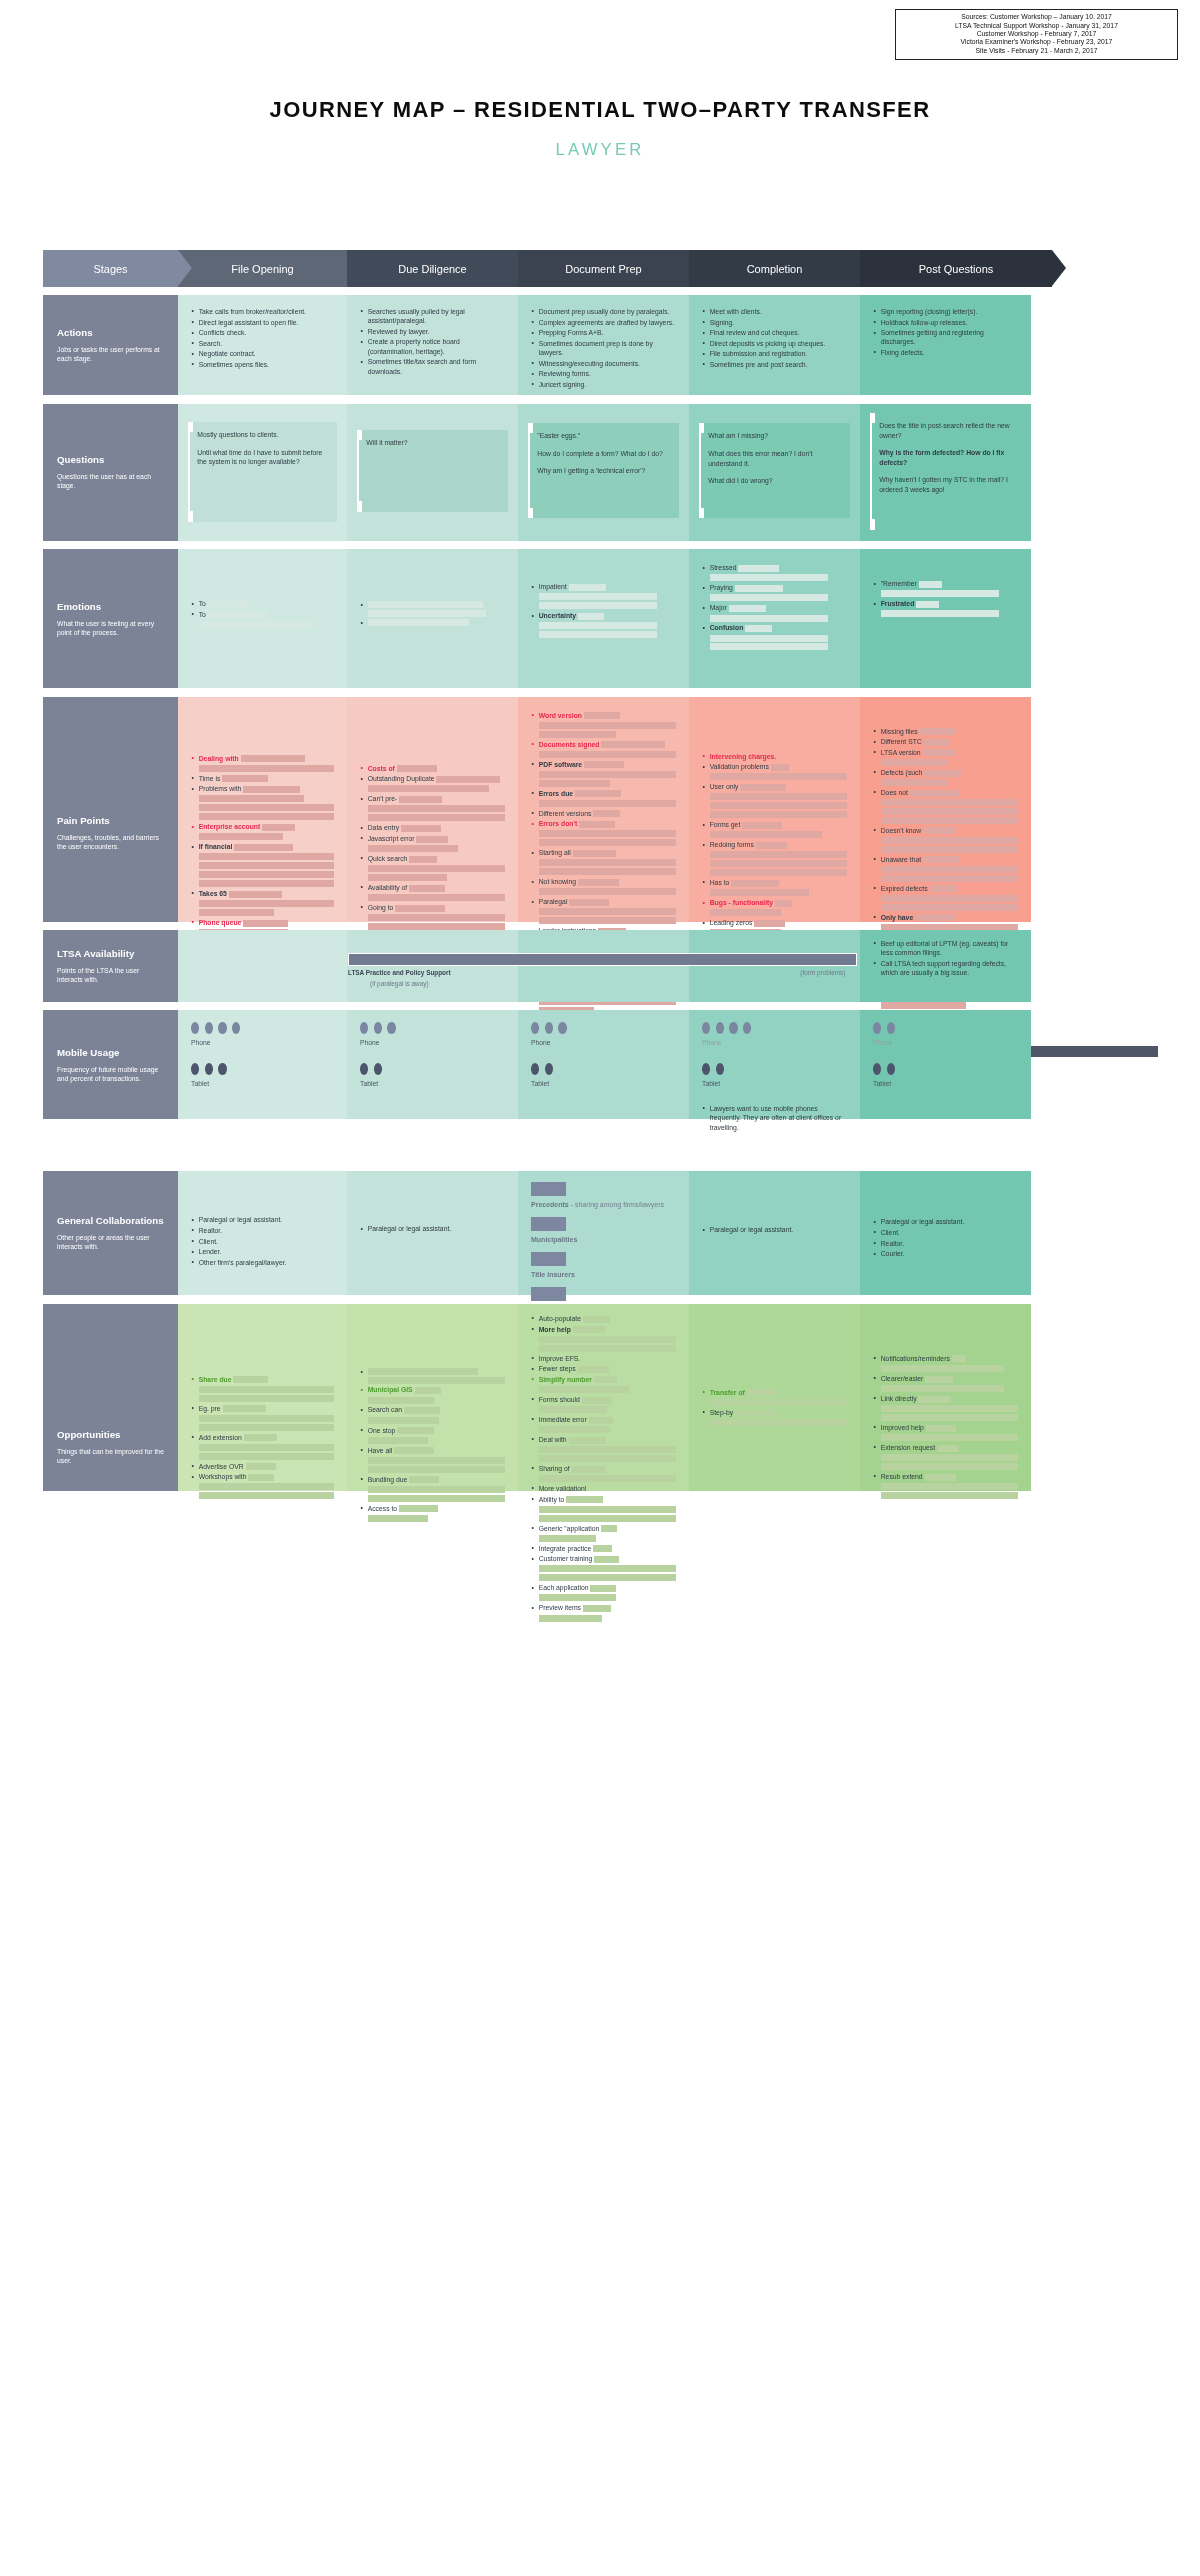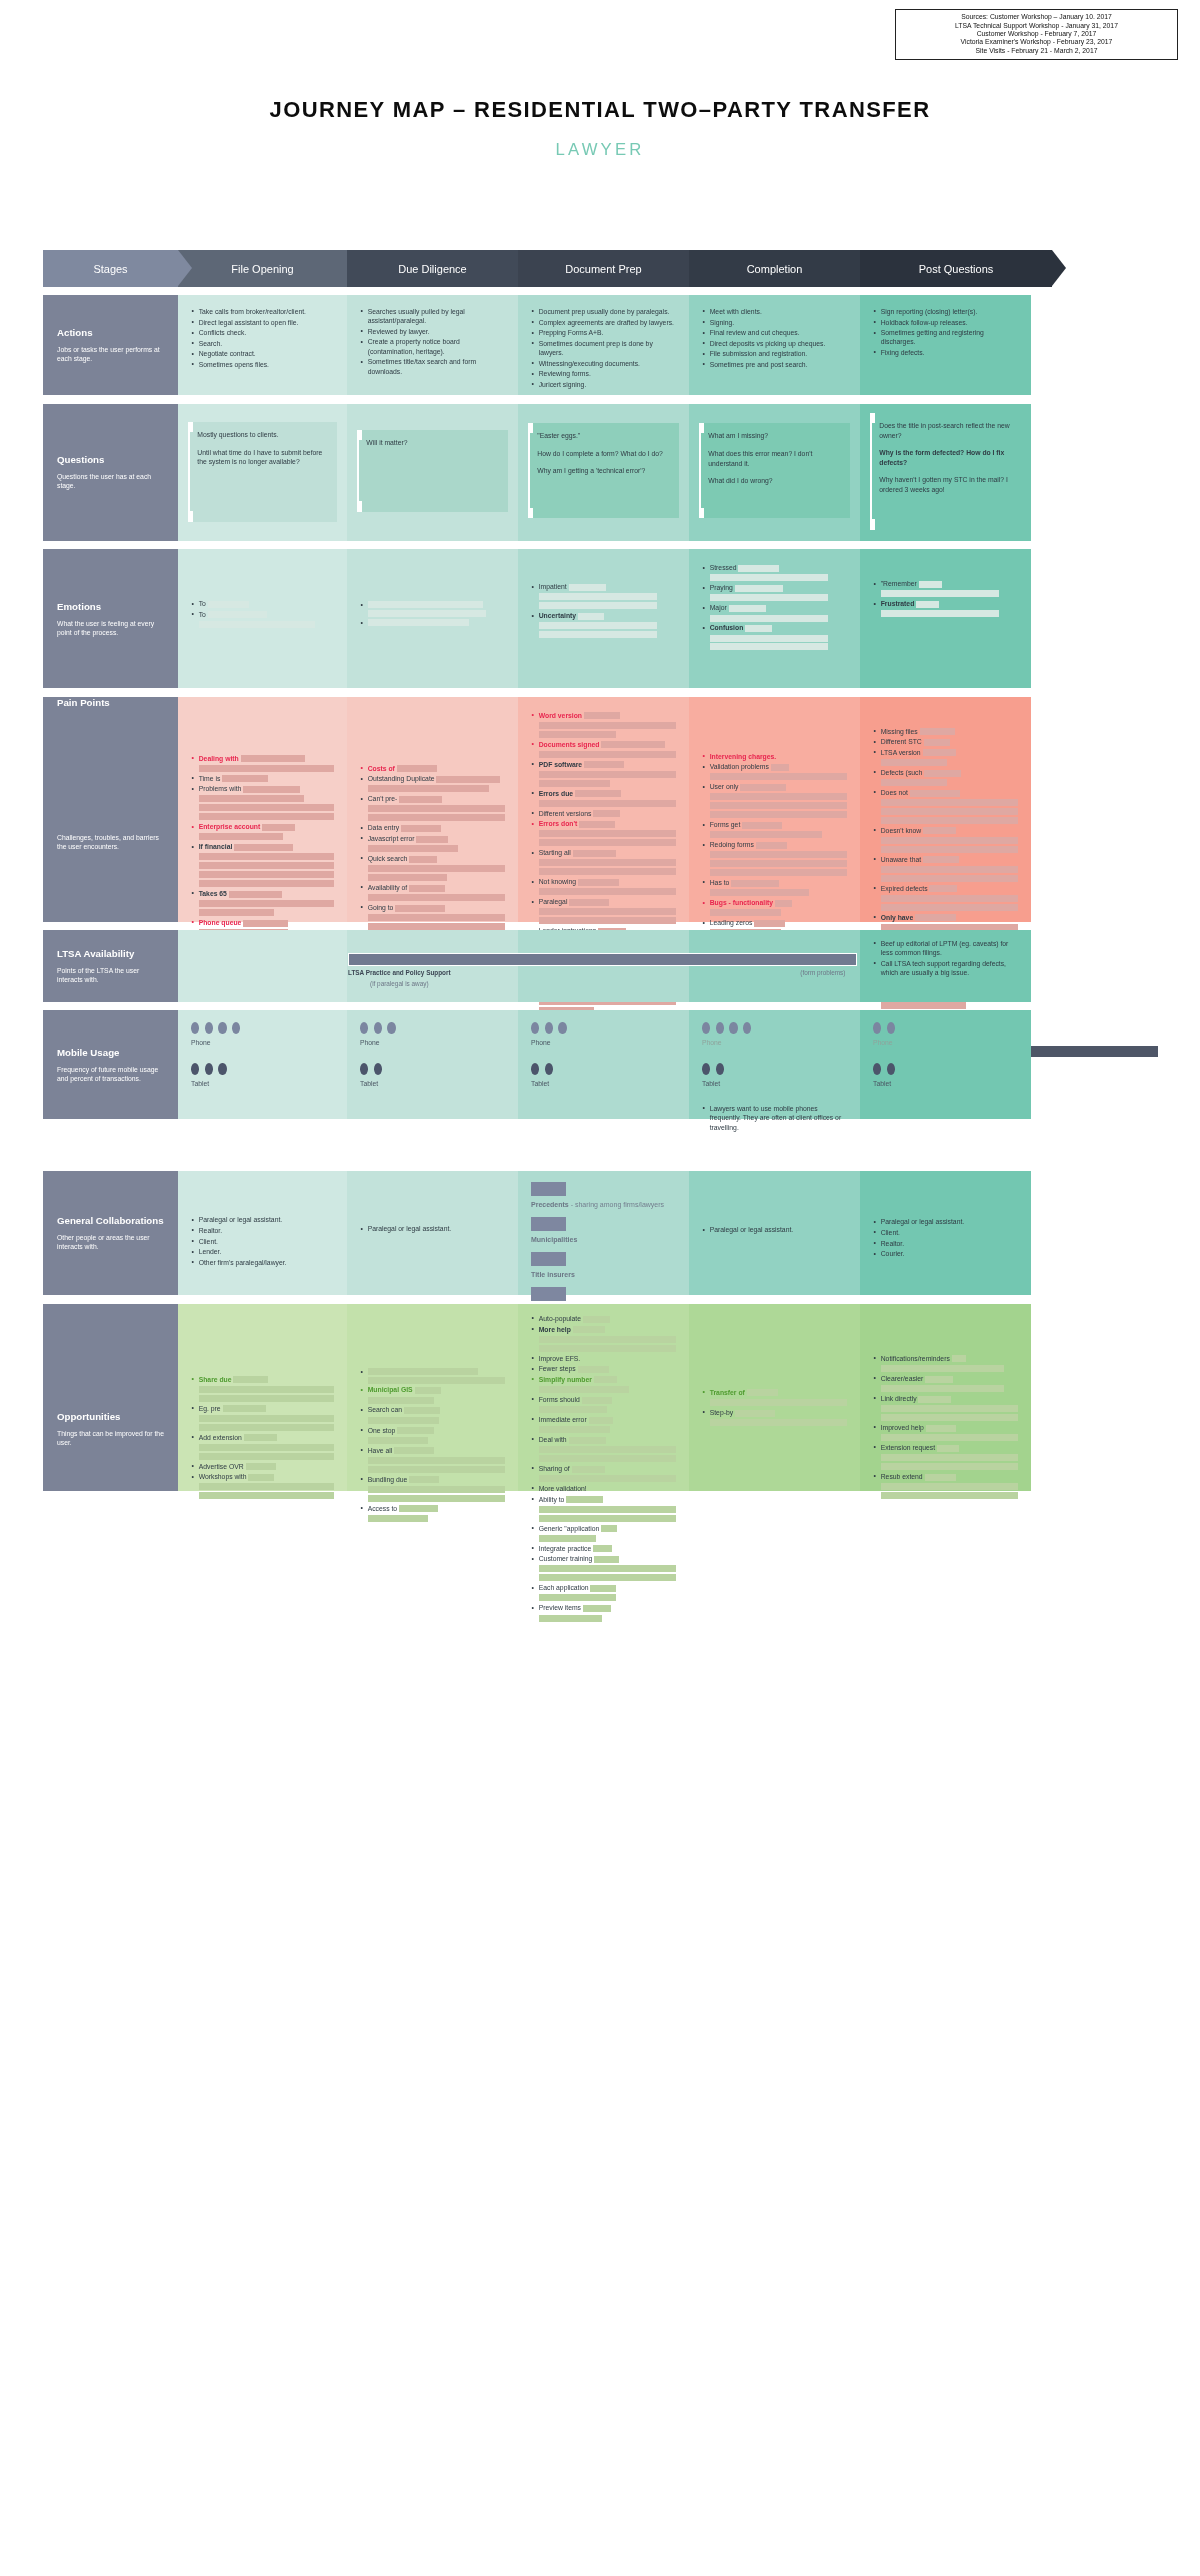--- a/index.html
+++ b/index.html
@@ -311,21 +311,21 @@
       </div>
     <div class="col t5 emo-col" style="padding-top:30px">
         <ul class="bul">
           <li><span>"Remember</span><span class="rd" style="width: 23px;"></span><span class="rdl" style="width: 86%;"></span></li>
           <li class="b"><span>Frustrated</span><span class="rd" style="width: 23px;"></span><span class="rdl" style="width: 86%;"></span></li>
         </ul>
       </div>
   </div>
 
   <div class="row pain" style="height:225px">
-    <div class="label-cell r0" style="justify-content:space-between;padding-bottom:71px">
+    <div class="label-cell r0" style="justify-content:flex-end;padding-bottom:71px">
       <h3>Pain Points</h3>
       <p>Challenges, troubles, and barriers the user encounters.</p>
     </div>
     <div class="col r1" style="padding-top:57px">
         <ul class="bul">
           <li class="red"><span>Dealing with</span><span class="rd" style="width: 64px;"></span><span class="rdl" style="width: 100%;"></span></li>
           <li><span>Time is</span><span class="rd" style="width: 46px;"></span></li>
           <li><span>Problems with</span><span class="rd" style="width: 57px;"></span><span class="rdl" style="width: 78%;"></span><span class="rdl" style="width: 100%;"></span><span class="rdl" style="width: 100%;"></span></li>
           <li class="red"><span>Enterprise account</span><span class="rd" style="width: 33px;"></span><span class="rdl" style="width: 62%;"></span></li>
           <li class="b"><span>If financial</span><span class="rd" style="width: 59px;"></span><span class="rdl" style="width: 100%;"></span><span class="rdl" style="width: 100%;"></span><span class="rdl" style="width: 100%;"></span><span class="rdl" style="width: 100%;"></span></li>
@@ -559,21 +559,21 @@
         <ul class="bul">
           <li>Paralegal or legal assistant.</li>
           <li>Client.</li>
           <li>Realtor.</li>
           <li>Courier.</li>
         </ul>
       </div>
   </div>
 
   <div class="row opp" style="height:187px">
-    <div class="label-cell g0" style="justify-content:flex-end;padding-bottom:44px">
+    <div class="label-cell g0" style="justify-content:flex-end;padding-bottom:26px">
       <h3>Opportunities</h3>
       <p>Things that can be improved for the user.</p>
     </div>
     <div class="col g1" style="padding-top:71px">
         <ul class="bul">
           <li class="grn"><span>Share due</span><span class="rd" style="width: 35px;"></span><span class="rdl" style="width: 100%;"></span><span class="rdl" style="width: 100%;"></span></li>
           <li><span>Eg. pre</span><span class="rd" style="width: 43px;"></span><span class="rdl" style="width: 100%;"></span><span class="rdl" style="width: 100%;"></span></li>
           <li><span>Add extension</span><span class="rd" style="width: 33px;"></span><span class="rdl" style="width: 100%;"></span><span class="rdl" style="width: 100%;"></span></li>
           <li><span>Advertise OVR</span><span class="rd" style="width: 30px;"></span></li>
           <li><span>Workshops with</span><span class="rd" style="width: 26px;"></span><span class="rdl" style="width: 100%;"></span><span class="rdl" style="width: 100%;"></span></li>

